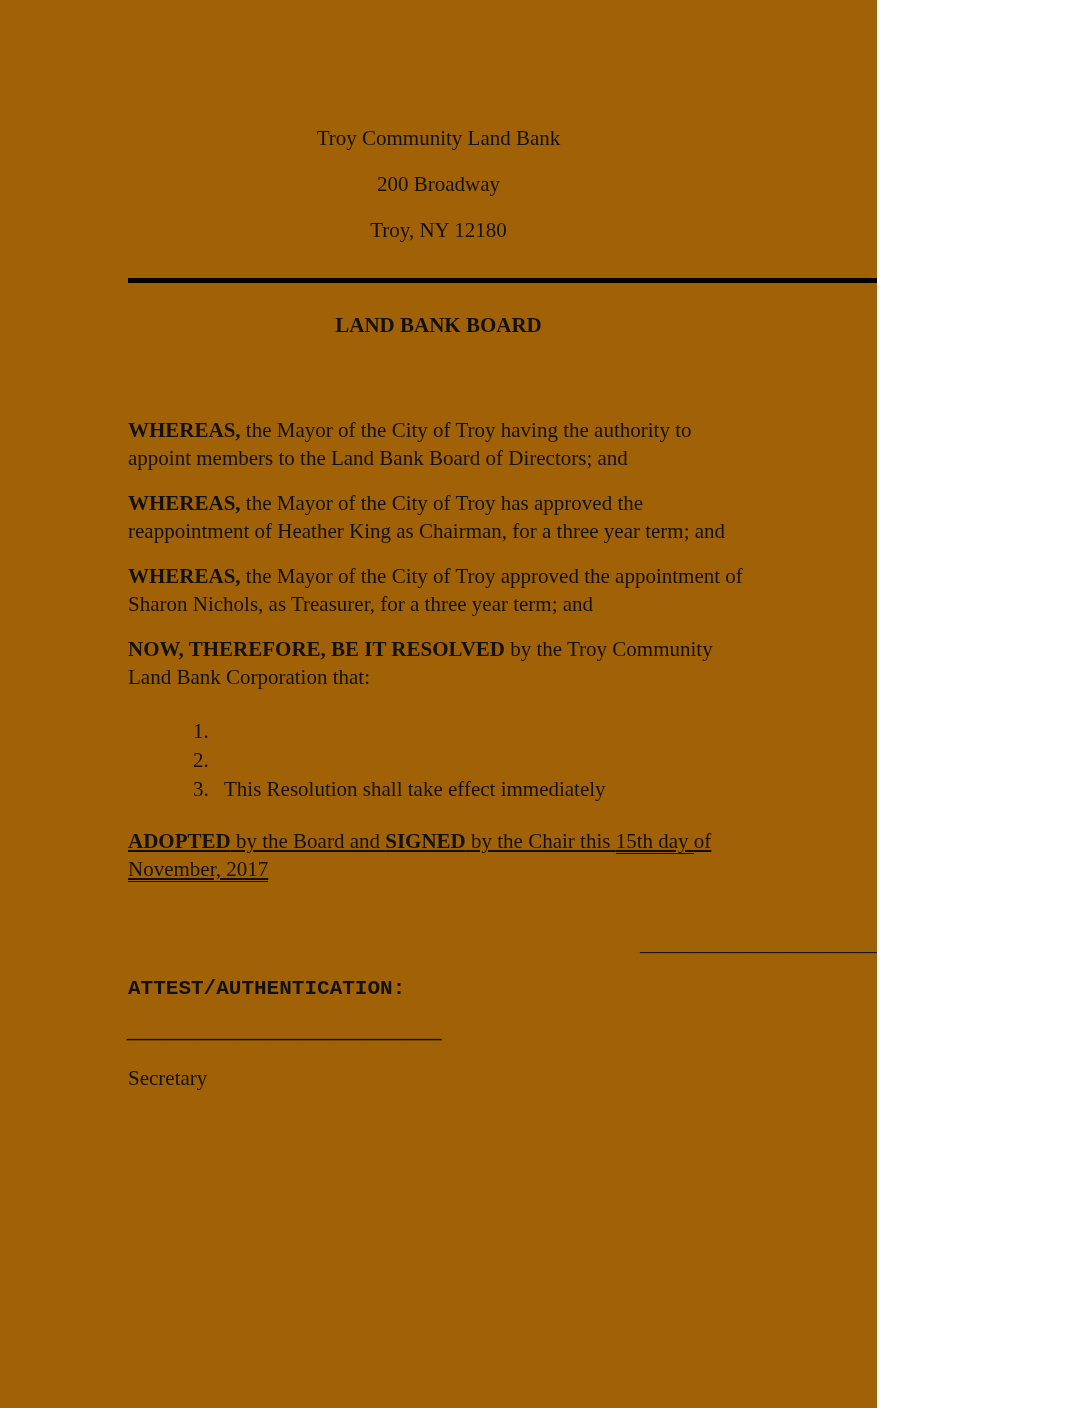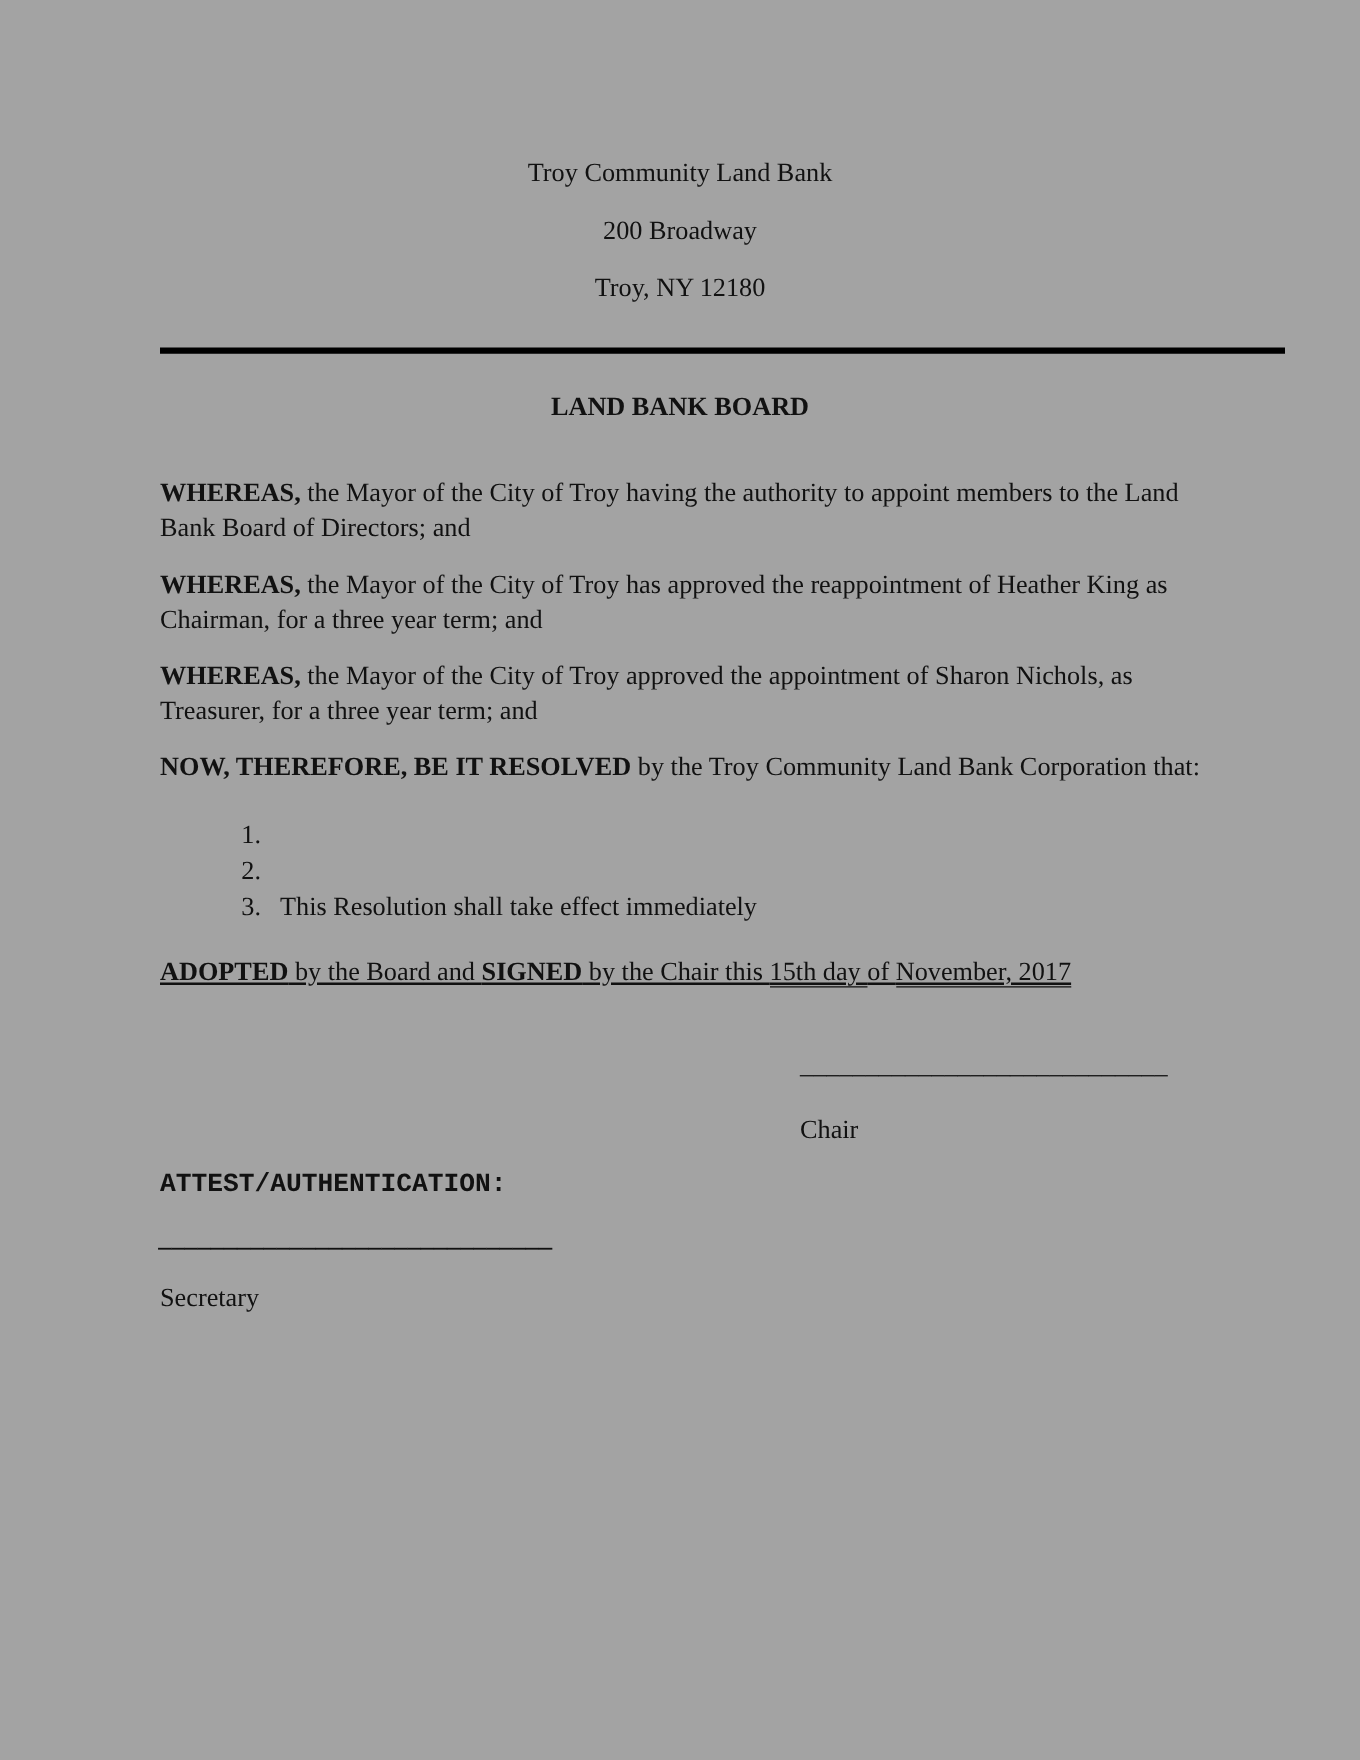--- a/index.html
+++ b/index.html
@@ -2,23 +2,23 @@
 <html><head>
 <meta charset="utf-8">
 <style>
   html, body {
     margin: 0;
     padding: 0;
     background: #ffffff;
   }
   .page {
     position: relative;
-    width: 1088px;
+    width: 877px;
     height: 1408px;
-    background: #a3a3a3;
+    background: #a16207;
     box-sizing: border-box;
     padding: 124px 128px 0 128px;
     font-family: "Liberation Serif", "DejaVu Serif", serif;
     font-size: 21px;
     color: #111111;
     overflow: hidden;
   }
   .header-line {
     margin: 0 0 18px 0;
     text-align: center;
@@ -34,21 +34,21 @@
     margin: 28px 0 0 0;
     text-align: center;
     font-weight: bold;
     line-height: 29px;
   }
   .para {
     margin: 17px 0 0 0;
     line-height: 28px;
   }
   .para.first {
-    margin-top: 40px;
+    margin-top: 76px;
   }
   .lead-bold {
     font-weight: bold;
   }
   .resolved-list {
     margin: 26px 0 0 0;
     padding-left: 65px;
   }
   .li-row {
     display: flex;
@@ -127,21 +127,20 @@
     <div class="li-row">
       <span class="li-num">3.</span>
       <span class="li-text">This Resolution shall take effect immediately</span>
     </div>
   </div>
 
   <p class="para adopted"><span class="lead-bold">ADOPTED</span><span> by the Board and </span><span class="lead-bold">SIGNED</span><span> by the Chair this </span><span class="u-line">15th day </span><span>of </span><span class="u-line">November, 2017</span></p>
 
   <div class="sig-right">
     <div>____________________________</div>
-    <div class="sig-label">Chair</div>
   </div>
 
   <div class="attest-heading">ATTEST/AUTHENTICATION:</div>
 
   <div class="sec-line">______________________________</div>
 
   <div class="sec-label">Secretary</div>
 
 </div>
 

